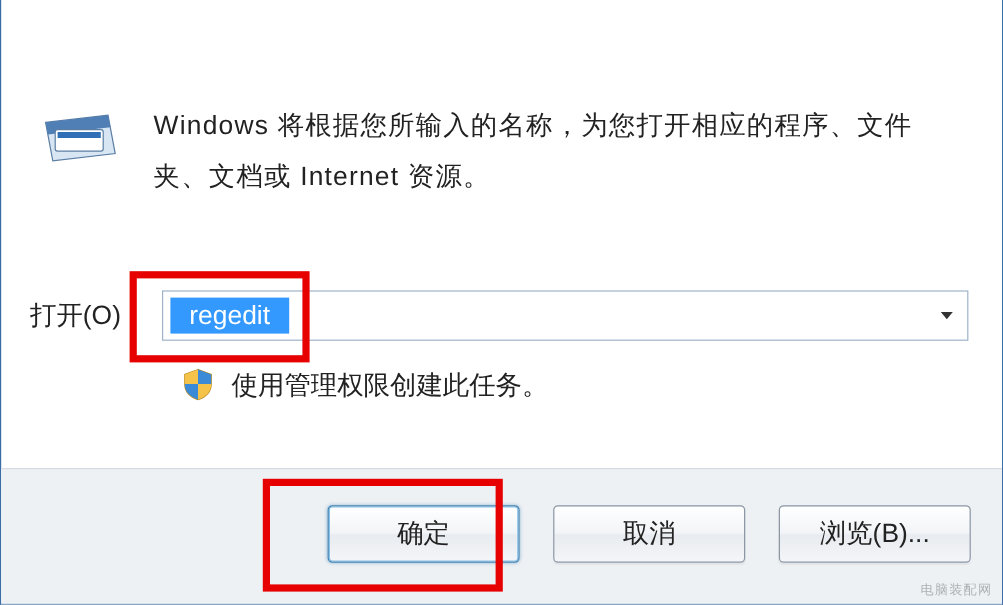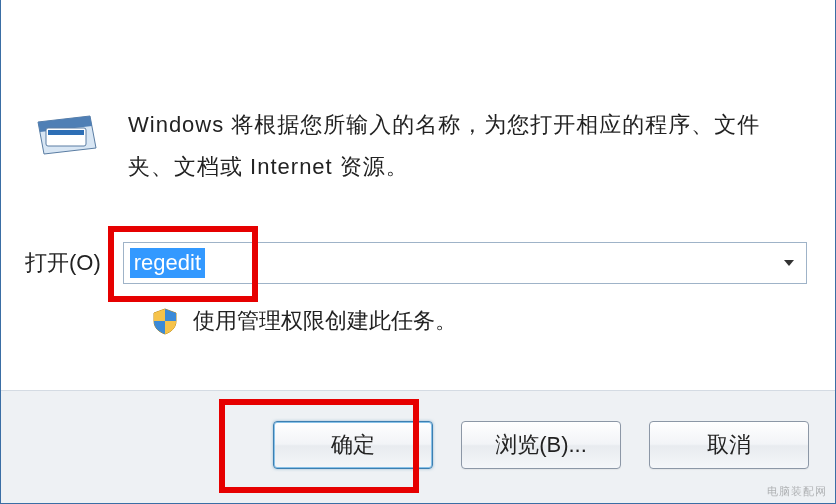--- a/index.html
+++ b/index.html
@@ -64,21 +64,21 @@
     position: absolute;
     left: 0;
     right: 0;
     top: 44px;
     bottom: 0;
   }
 
   .desc-row {
     position: absolute;
     left: 35px;
-    top: 60px;
+    top: 40px;
     right: 30px;
     display: flex;
     align-items: flex-start;
   }
   .run-icon {
     width: 68px;
     height: 50px;
     flex: 0 0 68px;
     margin-top: 6px;
     margin-right: 24px;
@@ -94,41 +94,41 @@
     position: absolute;
     left: 24px;
     top: 198px;
     right: 28px;
     display: flex;
     align-items: center;
   }
   .open-label {
     color: #222;
     font-size: 22px;
-    margin-right: 0;
+    margin-right: 12px;
     white-space: nowrap;
   }
   .combo-wrap {
     position: relative;
     flex: 1;
   }
   .combo {
     position: relative;
     height: 42px;
     border: 1px solid #9fb3c8;
     background: #fff;
     display: flex;
     align-items: center;
     box-sizing: border-box;
   }
   .combo .sel {
     margin-left: 6px;
     background: #3399ff;
     color: #fff;
-    padding: 2px 4px;
+    padding: 2px 16px;
     font-size: 22px;
     line-height: 1.2;
   }
   .combo .chev {
     position: absolute;
     right: 10px;
     top: 50%;
     transform: translateY(-50%);
   }
   .red-box-input {
@@ -140,21 +140,21 @@
     border: 6px solid #e60000;
     box-sizing: border-box;
     pointer-events: none;
   }
 
   .admin-row {
     position: absolute;
     left: 150px;
     top: 262px;
     display: flex;
-    align-items: center;
+    align-items: flex-start;
     color: #222;
     font-size: 22px;
   }
   .shield {
     width: 28px;
     height: 28px;
     margin-right: 14px;
   }
 
   .button-bar {
@@ -257,22 +257,22 @@
           <path d="M14 2 L3 6 V14 H14 Z" fill="#f6c34a"></path>
           <path d="M14 14 H25 V14 C25 21 20 25 14 27 Z" fill="#f6c34a"></path>
         </svg>
       </span>
       <span>使用管理权限创建此任务。</span>
     </div>
 
     <div class="button-bar">
       <div class="buttons">
         <button class="btn default">确定</button>
+        <button class="btn">取消</button>
         <button class="btn">浏览(B)...</button>
-        <button class="btn">取消</button>
       </div>
       <div class="red-box-btn"></div>
       <div class="watermark">电脑装配网</div>
     </div>
 
   </div>
 
 </div>
 
 </body></html>

